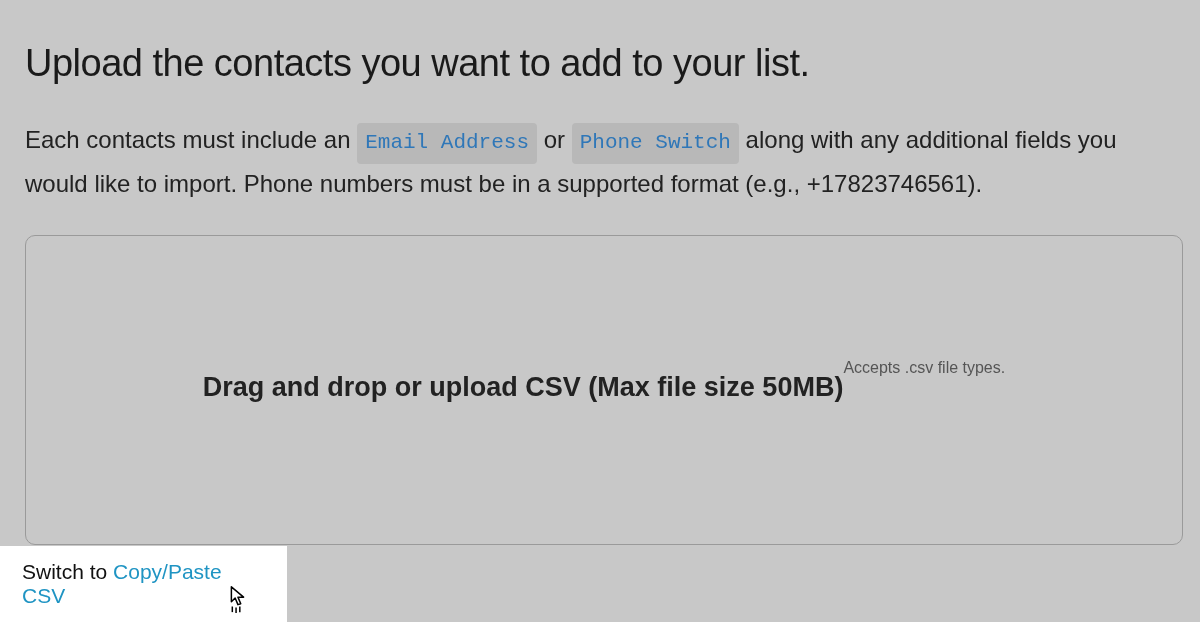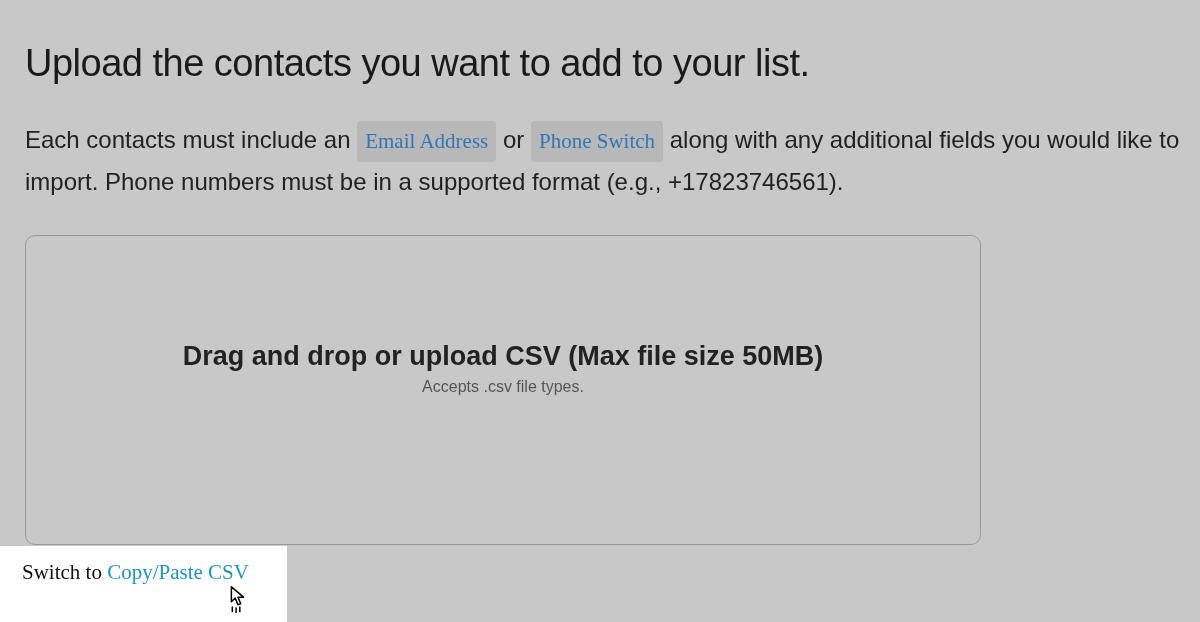--- a/index.html
+++ b/index.html
@@ -22,39 +22,39 @@
     .instructions {
       position: absolute;
       left: 25px;
       top: 120px;
       right: 20px;
       font-size: 24px;
       line-height: 1.65;
       color: #222;
     }
     .code-chip {
-      font-family: Liberation Serif, serif;
+      font-family: Liberation Mono, monospace;
       font-size: 21px;
       background: #b8b8b8;
       color: #2f77b8;
       padding: 3px 8px;
       border-radius: 4px;
       display: inline-block;
       vertical-align: baseline;
     }
     .dropzone {
       position: absolute;
       left: 25px;
       top: 235px;
-      width: 956px;
+      width: 1158px;
       height: 310px;
       border: 1.5px solid #9a9a9a;
       border-radius: 10px;
       display: flex;
-      flex-direction: column;
+      flex-direction: row;
       align-items: center;
       justify-content: center;
     }
     .dz-title {
       font-size: 27px;
       font-weight: 600;
       color: #222;
       margin-bottom: 6px;
     }
     .dz-sub {
@@ -79,21 +79,20 @@
       height: 28px;
     }
     .switch-panel {
       position: absolute;
       left: 0;
       bottom: 0;
       width: 287px;
       height: 76px;
       background: #fff;
       padding: 14px 18px 0 22px;
-      font-family: Liberation Serif, serif;
     }
     .switch-text {
       font-size: 21px;
       color: #111;
     }
     .switch-link {
       color: #1f94c3;
       cursor: pointer;
     }
     .cursor {

